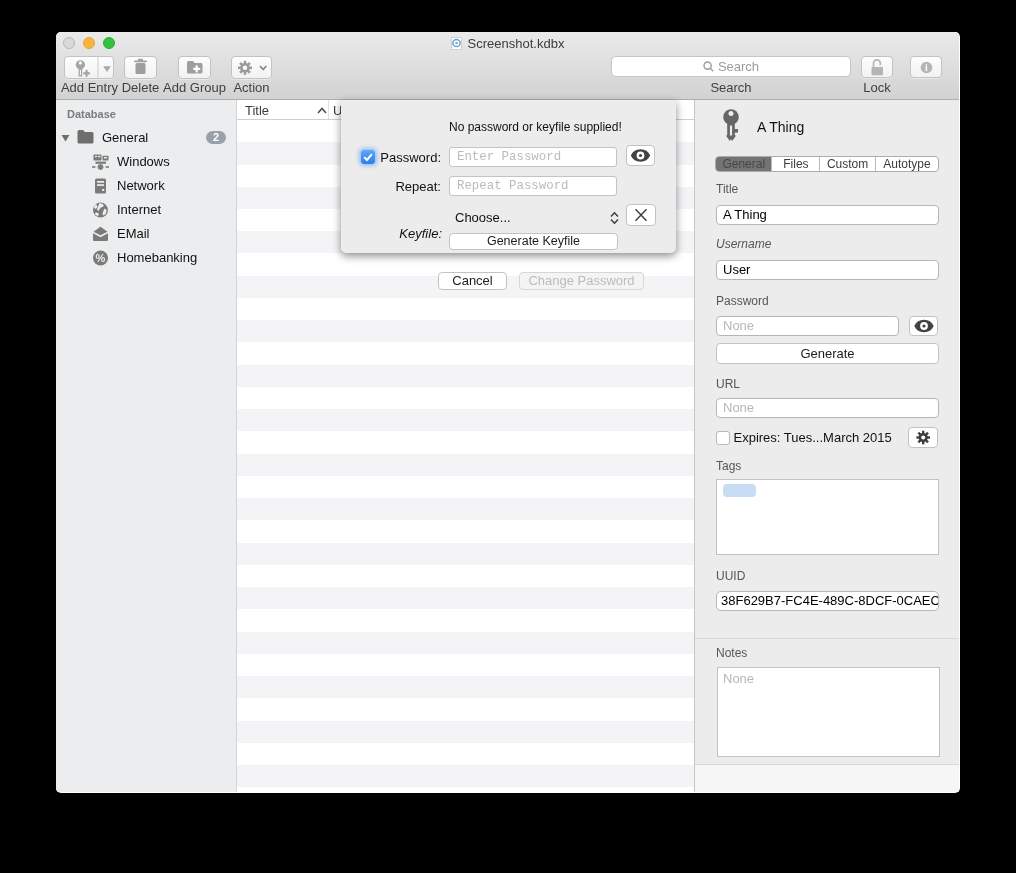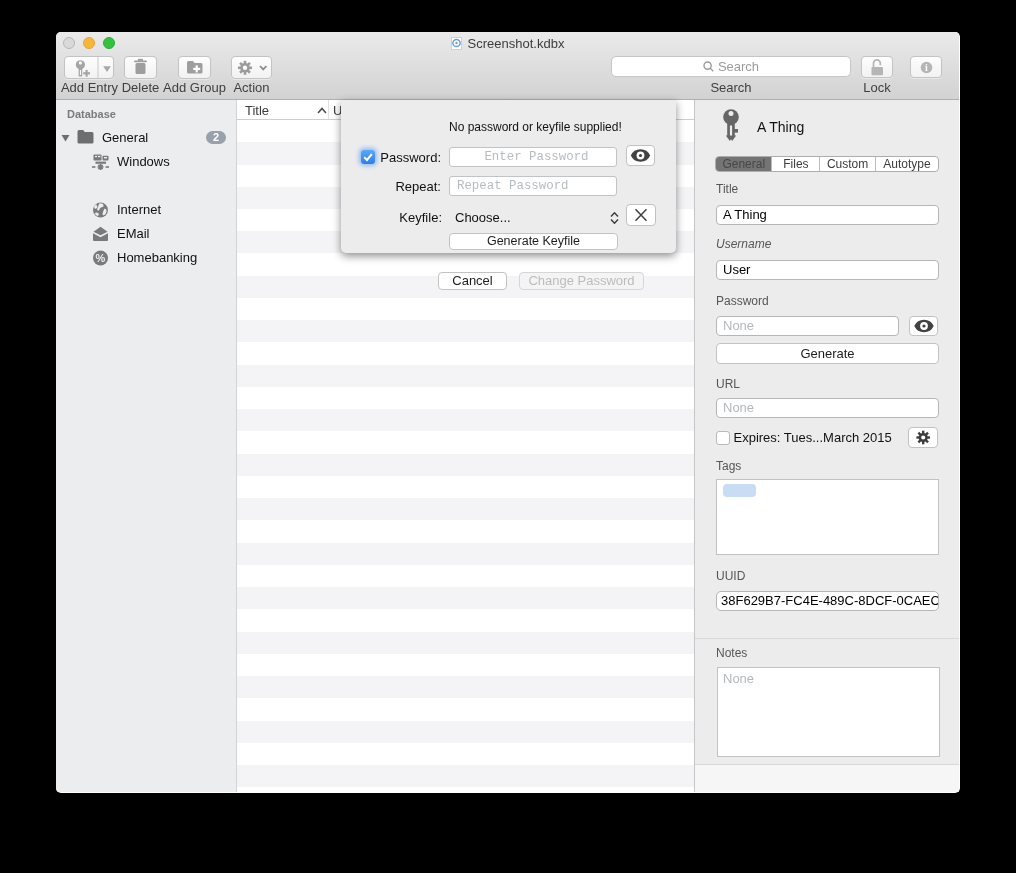--- a/index.html
+++ b/index.html
@@ -160,20 +160,29 @@
             <g stroke="#7a7a7a" stroke-width="1.6">
               <line x1="8.5" y1="10" x2="8.5" y2="16"></line>
               <line x1="5.5" y1="13" x2="11.5" y2="13"></line>
               <line x1="6.4" y1="10.9" x2="10.6" y2="15.1"></line>
               <line x1="10.6" y1="10.9" x2="6.4" y2="15.1"></line>
             </g>
             <rect x="0" y="12.2" width="3.4" height="1.6"></rect>
             <rect x="13.6" y="12.2" width="3.4" height="1.6"></rect>
           </svg>
         <span class="txt" style="left:61px;">Windows</span>
+      </div>
+      <div class="srow" style="top:74px;">
+        <svg class="sicon" viewBox="0 0 17 16" fill="#7a7a7a">
+            <rect x="3" y="0.5" width="11" height="15" rx="1.5"></rect>
+            <rect x="5" y="3" width="7" height="1.7" fill="#ecedee"></rect>
+            <rect x="5" y="6.2" width="7" height="1.7" fill="#ecedee"></rect>
+            <rect x="10.2" y="11" width="2" height="2" fill="#ecedee"></rect>
+          </svg>
+        <span class="txt" style="left:61px;">Network</span>
       </div>
       <div class="srow" style="top:98px;">
         <svg class="sicon" viewBox="0 0 17 16" fill="#7a7a7a">
             <circle cx="8.5" cy="8" r="7.5"></circle>
             <path d="M4 2.2 Q6 4.2 5 5.8 Q3.4 7.6 2.2 6 Q1.6 4 4 2.2 Z" fill="#ecedee"></path>
             <path d="M7.5 1.2 Q11 1 11.6 3 Q12 4.8 10 5.2 Q8 5.4 7.6 7 Q7.2 9 5.8 8.6 Q4.6 8 5.4 6 Q6.2 4.6 6.6 3 Z" fill="#ecedee"></path>
             <path d="M12.8 6.4 Q15 7.4 14.6 9.4 Q14 12 12 13.2 Q10.4 13.8 10.6 11.8 Q10.8 10.4 11.4 9 Q11.8 7 12.8 6.4 Z" fill="#ecedee"></path>
             <path d="M4 10.4 Q6.4 10.2 6.8 12 Q7 13.6 5.6 14 Q3.6 13.2 2.8 11.4 Z" fill="#ecedee"></path>
           </svg>
         <span class="txt" style="left:61px;">Internet</span>
@@ -276,31 +285,31 @@
   </div>
 
   <div id="sheet">
     <div style="position:absolute; left:108px; top:20px; width:168px; text-align:center; white-space:nowrap; font-size:12px; color:#111;">No password or keyfile supplied!</div>
     <div class="abs" style="left:20px; top:50px; width:14px; height:14px; border-radius:3px; background:linear-gradient(#5aa9f7,#2e7de8); box-shadow:0 0 4px 2px rgba(80,150,245,.55);">
       <svg width="14" height="14" viewBox="0 0 14 14">
           <path d="M3.2 7.2 L6 10 L10.8 4.2" fill="none" stroke="#fff" stroke-width="2"></path>
         </svg>
     </div>
     <div class="dlabel" style="left:0; top:50px; width:100px;">Password:</div>
-    <div class="dlg-input" style="left:108px; top:47px; width:168px; height:20px;text-align:center;">Enter Password</div>
+    <div class="dlg-input" style="left:108px; top:47px; width:168px; height:20px;">Enter Password</div>
     <div class="ibtn" style="left:285px; top:45px; width:29px; height:21px;">
       <svg width="27" height="19" viewBox="0 0 27 19">
           <path d="M3.8 9.5 A 10.7 10.7 0 0 1 23.2 9.5 A 10.7 10.7 0 0 1 3.8 9.5 Z" fill="#424242"></path>
           <circle cx="13.5" cy="9.5" r="3.9" fill="#fff"></circle>
           <circle cx="13.5" cy="9.5" r="1.6" fill="#424242"></circle>
         </svg>
     </div>
     <div class="dlabel" style="left:0; top:79px; width:100px;">Repeat:</div>
     <div class="dlg-input" style="left:108px; top:76px; width:168px; height:20px;">Repeat Password</div>
-    <div class="dlabel" style="left:0; top:110px; width:101px;">Keyfile:</div>
+    <div class="dlabel" style="left:0; top:126px; width:101px;font-style:italic;">Keyfile:</div>
     <div class="abs" style="left:114px; top:110px; font-size:13px; color:#111;">Choose...</div>
     <svg class="abs" style="left:269px; top:112px;" width="9" height="12" viewBox="0 0 9 12">
         <path d="M1 4.4 L4.5 0.8 L8 4.4 M1 7.6 L4.5 11.2 L8 7.6" fill="none" stroke="#3d3d3d" stroke-width="1.5"></path>
       </svg>
     <div class="ibtn" style="left:285px; top:104px; width:30px; height:21.5px;">
       <svg width="28" height="20" viewBox="0 0 28 20">
           <path d="M8.5 4.2 L19.5 15.8 M19.5 4.2 L8.5 15.8" stroke="#3a3a3a" stroke-width="1.4"></path>
         </svg>
     </div>
     <div class="btn" style="left:108px; top:133px; width:169px; height:17px; line-height:15px; font-size:12.5px;">Generate Keyfile</div>

